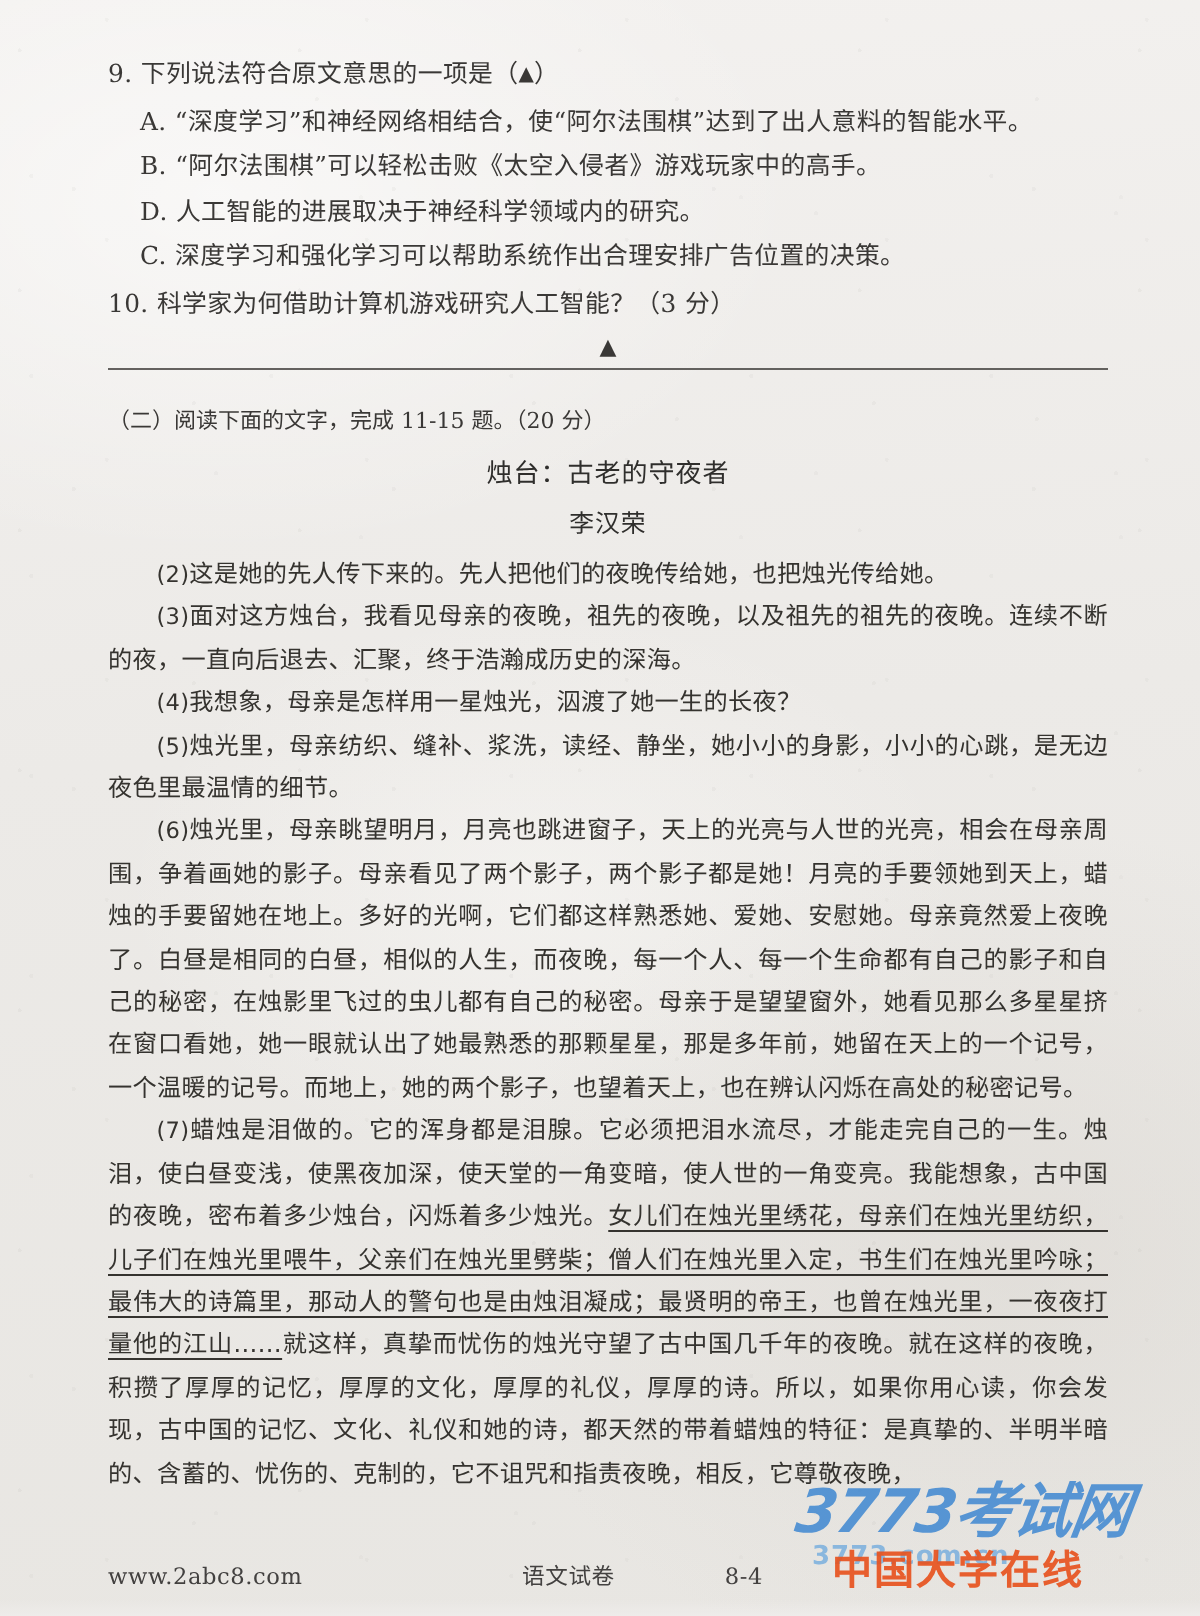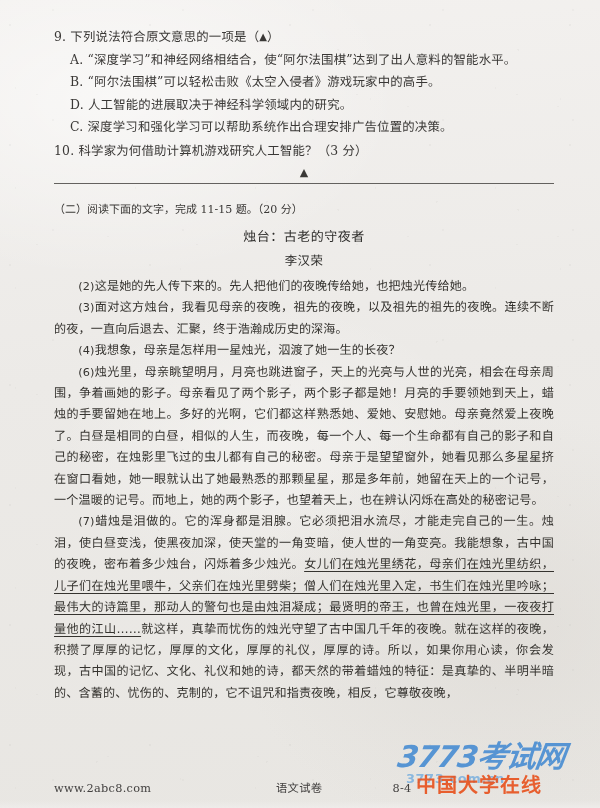--- a/index.html
+++ b/index.html
@@ -143,21 +143,21 @@
     width: 500px;
     font-family: "DejaVu Serif", "Liberation Serif", serif;
     font-size: 11.3px;
     color: #434140;
     display: flex;
     align-items: baseline;
     gap: 41px;
   }
   .footer-url { width: 152px; letter-spacing: .3px; }
   .footer-mid { letter-spacing: .3px; }
-  .footer-page { margin-left: 29px; letter-spacing: .3px; }
+  .footer-page { margin-left: 14px; letter-spacing: .3px; }
 
   
   .wm {
     position: absolute;
     pointer-events: none;
     font-weight: bold;
     white-space: nowrap;
   }
   .wm-blue {
     left: 398px;
@@ -227,20 +227,21 @@
     </div>
 
     <p class="section-head">（二）阅读下面的文字，完成 11-15 题。（20 分）</p>
     <p class="passage-title">烛台：古老的守夜者</p>
     <p class="passage-author">李汉荣</p>
 
     <div class="passage">
       <p><span class="pnum">(2)</span><span>这是她的先人传下来的。先人把他们的夜晚传给她，也把烛光传给她。</span></p>
       <p><span class="pnum">(3)</span><span>面对这方烛台，我看见母亲的夜晚，祖先的夜晚，以及祖先的祖先的夜晚。连续不断的夜，一直向后退去、汇聚，终于浩瀚成历史的深海。</span></p>
       <p><span class="pnum">(4)</span><span>我想象，母亲是怎样用一星烛光，泅渡了她一生的长夜？</span></p>
+      <p><span class="pnum">(5)</span><span>烛光里，母亲纺织、缝补、浆洗，读经、静坐，她小小的身影，小小的心跳，是无边夜色里最温情的细节。</span></p>
       <p><span class="pnum">(6)</span><span>烛光里，母亲眺望明月，月亮也跳进窗子，天上的光亮与人世的光亮，相会在母亲周围，争着画她的影子。母亲看见了两个影子，两个影子都是她！月亮的手要领她到天上，蜡烛的手要留她在地上。多好的光啊，它们都这样熟悉她、爱她、安慰她。母亲竟然爱上夜晚了。白昼是相同的白昼，相似的人生，而夜晚，每一个人、每一个生命都有自己的影子和自己的秘密，在烛影里飞过的虫儿都有自己的秘密。母亲于是望望窗外，她看见那么多星星挤在窗口看她，她一眼就认出了她最熟悉的那颗星星，那是多年前，她留在天上的一个记号，一个温暖的记号。而地上，她的两个影子，也望着天上，也在辨认闪烁在高处的秘密记号。</span></p>
       <p><span class="pnum">(7)</span><span>蜡烛是泪做的。它的浑身都是泪腺。它必须把泪水流尽，才能走完自己的一生。烛泪，使白昼变浅，使黑夜加深，使天堂的一角变暗，使人世的一角变亮。我能想象，古中国的夜晚，密布着多少烛台，闪烁着多少烛光。</span><span class="u">女儿们在烛光里绣花，母亲们在烛光里纺织，儿子们在烛光里喂牛，父亲们在烛光里劈柴；僧人们在烛光里入定，书生们在烛光里吟咏；最伟大的诗篇里，那动人的警句也是由烛泪凝成；最贤明的帝王，也曾在烛光里，一夜夜打量他的江山……</span><span>就这样，真挚而忧伤的烛光守望了古中国几千年的夜晚。就在这样的夜晚，积攒了厚厚的记忆，厚厚的文化，厚厚的礼仪，厚厚的诗。所以，如果你用心读，你会发现，古中国的记忆、文化、礼仪和她的诗，都天然的带着蜡烛的特征：是真挚的、半明半暗的、含蓄的、忧伤的、克制的，它不诅咒和指责夜晚，相反，它尊敬夜晚，</span></p>
     </div>
 
   </div>
 
   <div class="footer">
     <span class="footer-url">www.2abc8.com</span>
     <span class="footer-page">语文试卷</span>
     <span class="footer-page">8-4</span>

